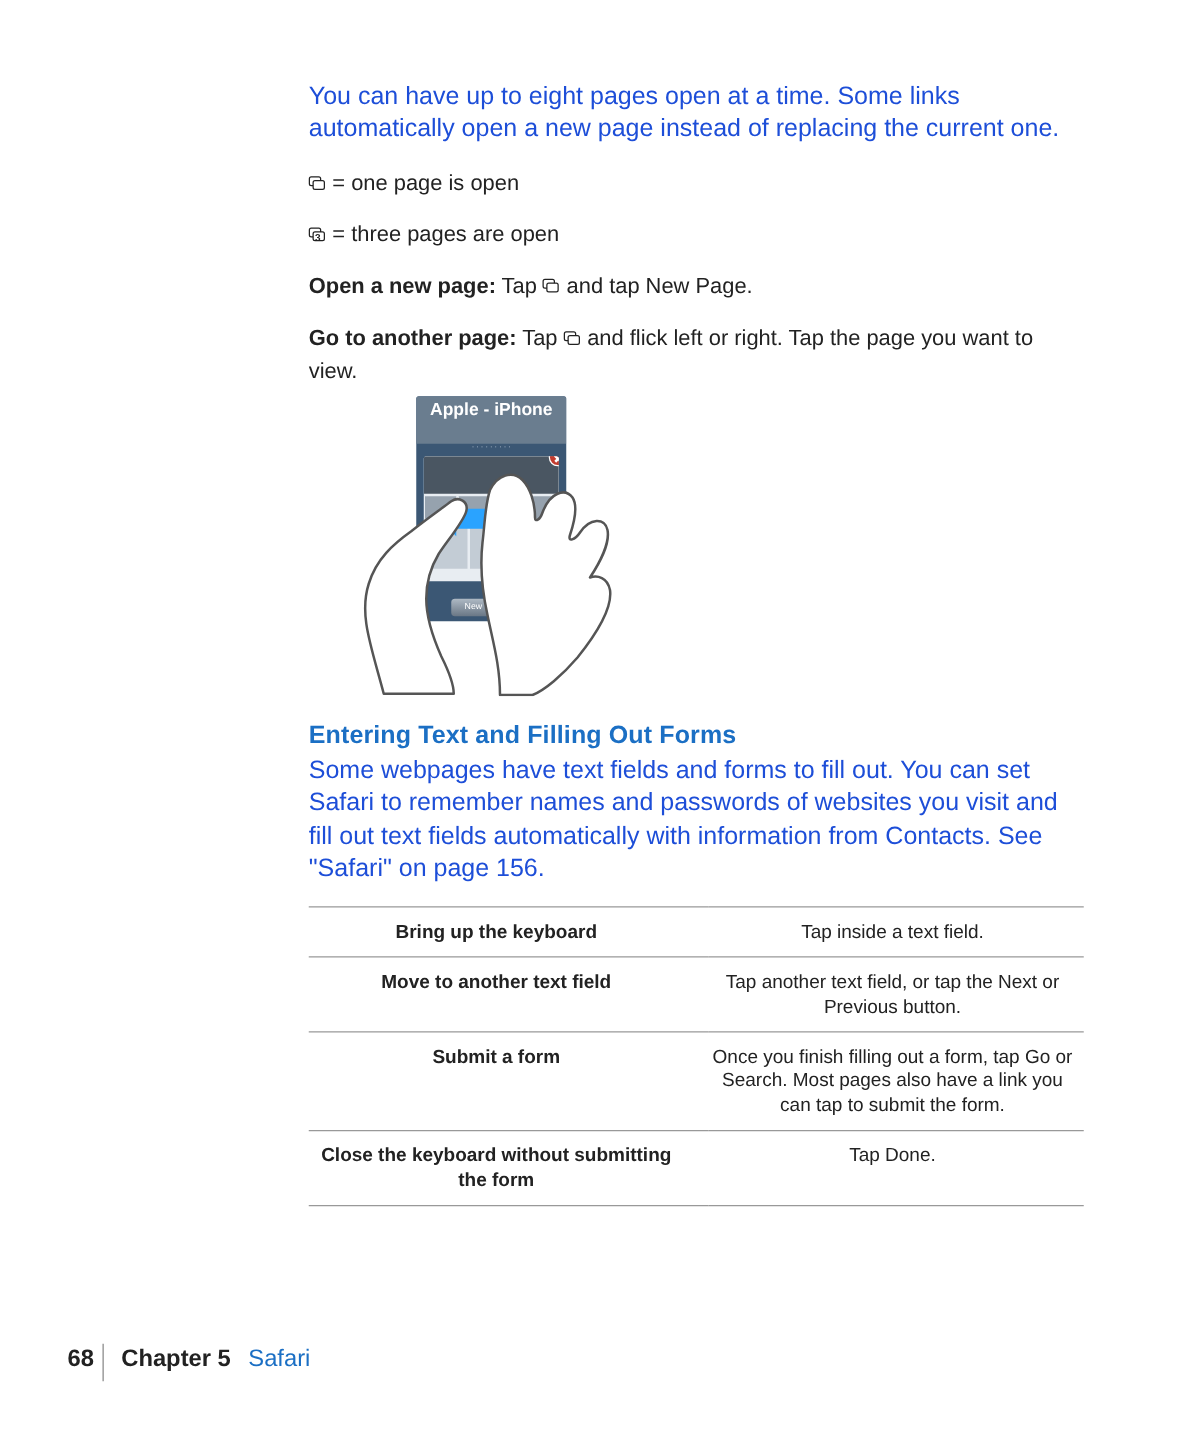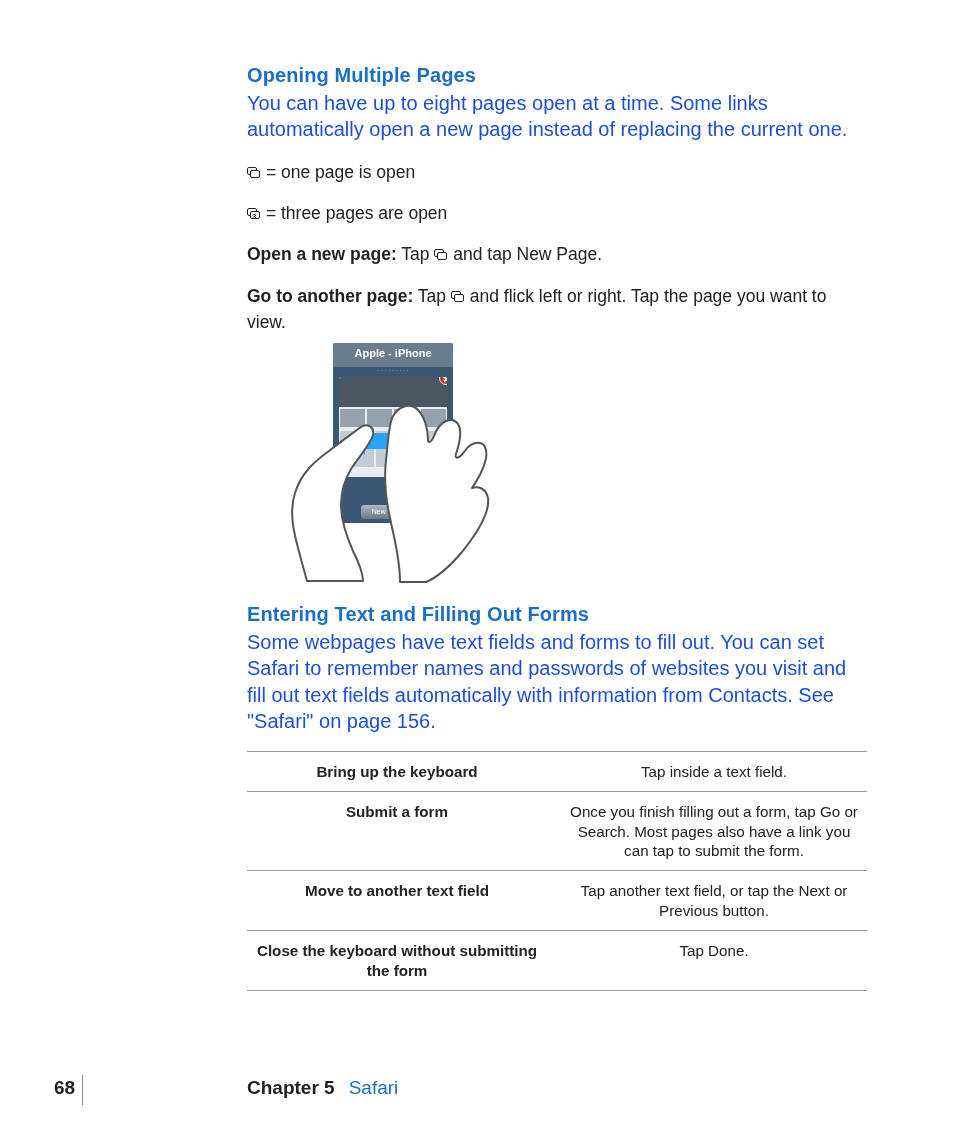--- a/index.html
+++ b/index.html
@@ -86,24 +86,24 @@
   }
   .phone-screen {
     position: absolute;
     left: 56px; top: 0;
     width: 120px; height: 180px;
     background: #3b5774;
     border-radius: 2px;
     overflow: hidden;
   }
   .phone-screen .titlebar {
-    height: 24px;
+    height: 38px;
     background: #6a7d8f;
     color: #fff;
-    font-size: 11px;
+    font-size: 14px;
     text-align: center;
     line-height: 16px;
     font-weight: 600;
     padding-top: 2px;
   }
   .phone-screen .subbar {
     font-size: 6px;
     color: #c9d5e0;
     text-align: center;
     margin-bottom: 4px;
@@ -183,29 +183,28 @@
     position: absolute;
     left: 54px;
     bottom: 42px;
     width: 820px;
     font-size: 19px;
     display: flex;
     align-items: center;
   }
   .footer .pn { font-weight: 600; color: #222; width: 22px; }
   .footer .bar { width: 1px; height: 30px; background: #888; margin: 0 14px 0 6px; position:relative; top:2px;}
-  .footer .chap { font-weight: 600; margin-left: 150px; }
+  .footer .chap { font-weight: 600; }
   .footer .safari { color: #1b6fc4; margin-left: 14px; }
 </style>
 </head>
 <body>
 
 <div class="content">
 
-  <h2 class="section">Opening Multiple Pages</h2>
   <p class="body">You can have up to eight pages open at a time. Some links automatically open a new page instead of replacing the current one.</p>
 
 
   <p class="inline">
     <span class="pages-icon"><span class="back"></span><span class="front"></span></span>
     <span> = one page is open</span>
   </p>
 
   <p class="inline" style="margin-bottom:14px;">
     <span class="pages-icon"><span class="back"></span><span class="front"></span><span class="num">3</span></span>
@@ -261,26 +260,26 @@
   <h2 class="section">Entering Text and Filling Out Forms</h2>
   <p class="body">Some webpages have text fields and forms to fill out. You can set Safari to remember names and passwords of websites you visit and fill out text fields automatically with information from Contacts. See "Safari" on page 156.</p>
 
   <table class="info">
     <tbody>
         <tr>
       <td class="l">Bring up the keyboard</td>
       <td class="r">Tap inside a text field.</td>
     </tr>
     <tr>
+      <td class="l">Move to another text field</td>
+      <td class="r">Tap another text field, or tap the Next or Previous button.</td>
+    </tr>
+    <tr>
       <td class="l">Submit a form</td>
       <td class="r">Once you finish filling out a form, tap Go or Search. Most pages also have a link you can tap to submit the form.</td>
-    </tr>
-    <tr>
-      <td class="l">Move to another text field</td>
-      <td class="r">Tap another text field, or tap the Next or Previous button.</td>
     </tr>
     <tr>
       <td class="l">Close the keyboard without submitting the form</td>
       <td class="r">Tap Done.</td>
     </tr>
   </tbody>
     </table>
 
 </div>
 

